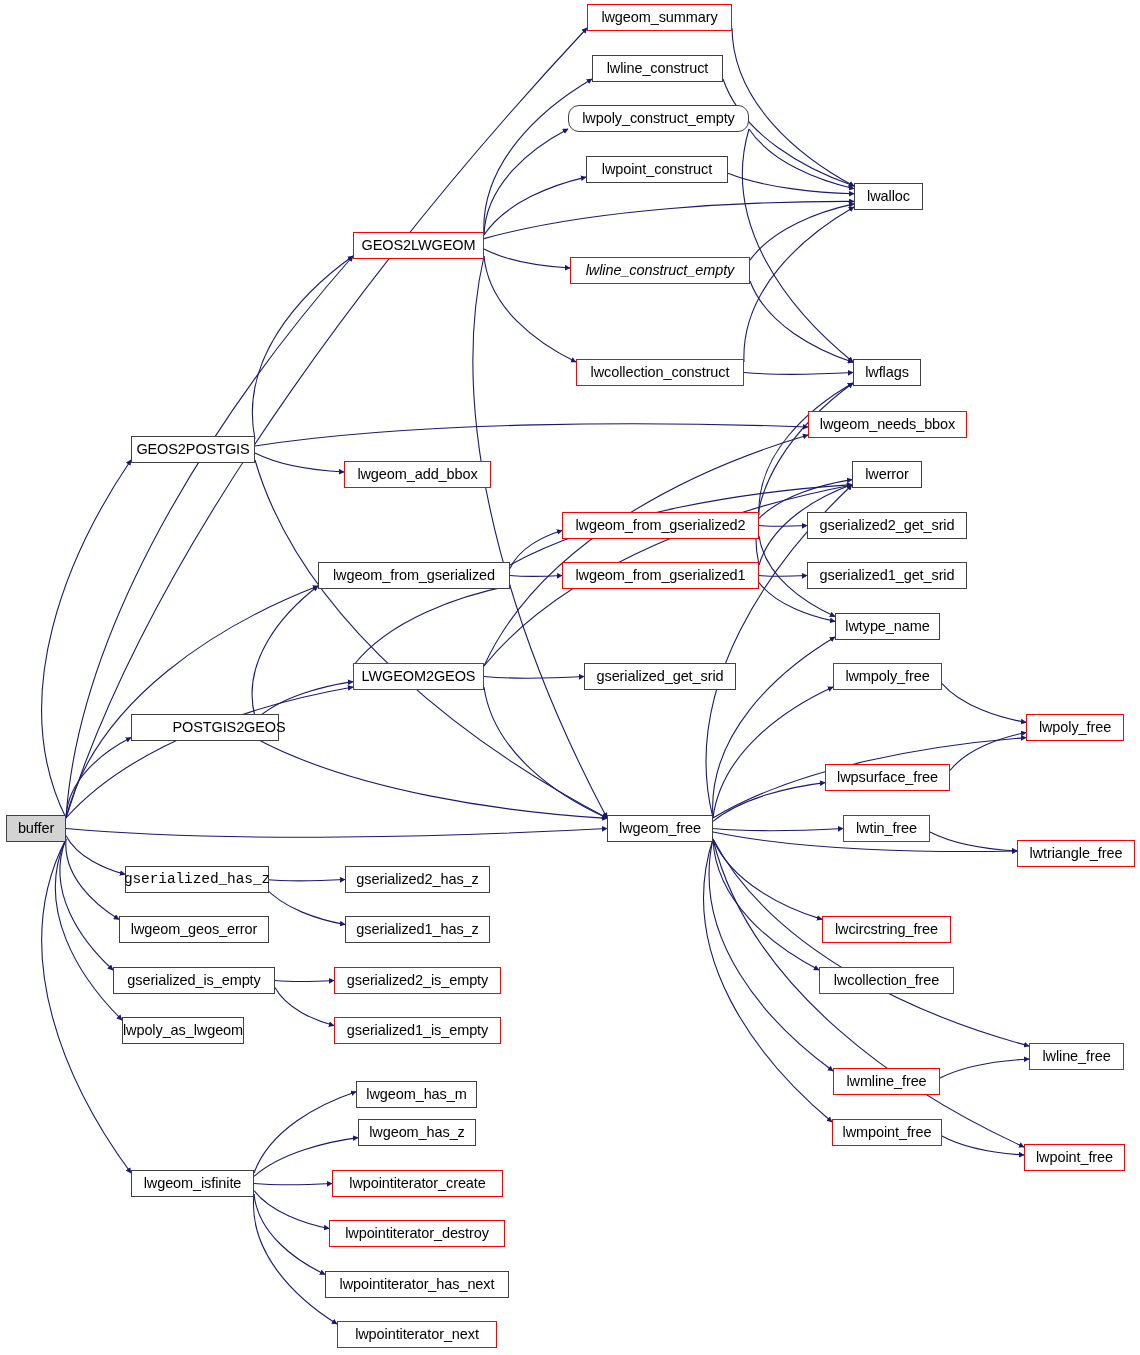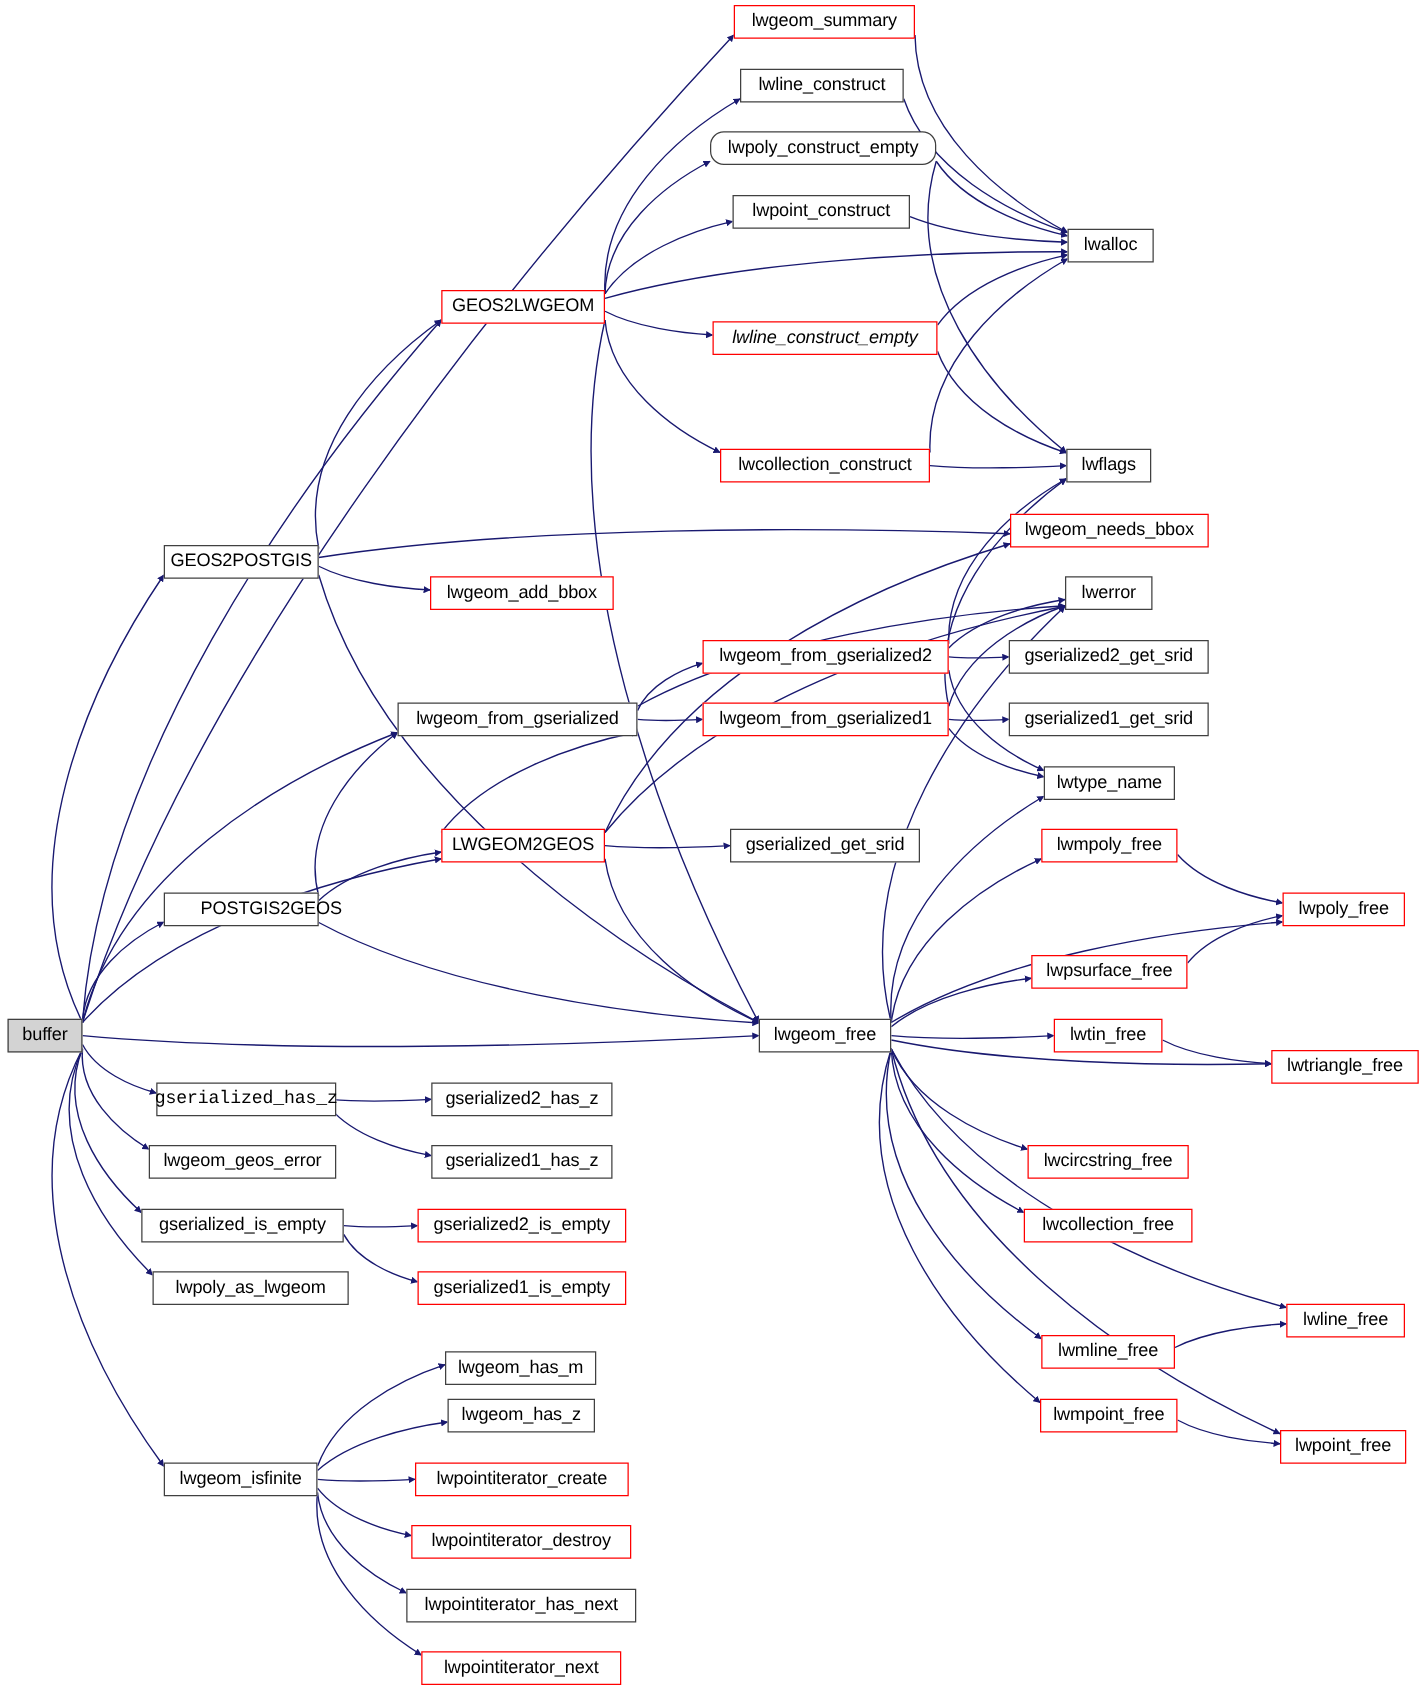--- a/index.html
+++ b/index.html
@@ -159,35 +159,35 @@
       <div class="node" style="left: 852px; top: 461px; width: 70px; height: 27px;">lwerror</div>
       <div class="node red" style="left: 562px; top: 512px; width: 197px; height: 27px;">lwgeom_from_gserialized2</div>
       <div class="node" style="left: 807px; top: 512px; width: 160px; height: 27px;">gserialized2_get_srid</div>
       <div class="node" style="left: 318px; top: 562px; width: 192px; height: 27px;">lwgeom_from_gserialized</div>
       <div class="node red" style="left: 562px; top: 562px; width: 197px; height: 27px;">lwgeom_from_gserialized1</div>
       <div class="node" style="left: 807px; top: 562px; width: 160px; height: 27px;">gserialized1_get_srid</div>
       <div class="node" style="left: 835px; top: 613px; width: 105px; height: 27px;">lwtype_name</div>
       <div class="node red" style="left: 353px; top: 663px; width: 131px; height: 27px;">LWGEOM2GEOS</div>
       <div class="node" style="left: 584px; top: 663px; width: 152px; height: 27px;">gserialized_get_srid</div>
       <div class="node red" style="left: 833px; top: 663px; width: 109px; height: 27px;">lwmpoly_free</div>
-      <div class="node" style="left: 131px; top: 714px; width: 124px; height: 27px; padding-left: 48px;">POSTGIS2GEOS</div>
+      <div class="node" style="left: 131px; top: 714px; width: 148px; height: 27px; padding-left: 48px;">POSTGIS2GEOS</div>
       <div class="node red" style="left: 1026px; top: 714px; width: 98px; height: 27px;">lwpoly_free</div>
       <div class="node red" style="left: 825px; top: 764px; width: 125px; height: 27px;">lwpsurface_free</div>
       <div class="node" style="left: 607px; top: 815px; width: 106px; height: 27px;">lwgeom_free</div>
       <div class="node red" style="left: 843px; top: 815px; width: 87px; height: 27px;">lwtin_free</div>
       <div class="node" style="left: 125px; top: 866px; width: 144px; height: 27px; font-family: Liberation Mono, monospace;">gserialized_has_z</div>
       <div class="node" style="left: 345px; top: 866px; width: 145px; height: 27px;">gserialized2_has_z</div>
       <div class="node red" style="left: 1017px; top: 840px; width: 118px; height: 27px;">lwtriangle_free</div>
       <div class="node" style="left: 119px; top: 916px; width: 150px; height: 27px;">lwgeom_geos_error</div>
       <div class="node" style="left: 345px; top: 916px; width: 145px; height: 27px;">gserialized1_has_z</div>
       <div class="node red" style="left: 822px; top: 916px; width: 129px; height: 27px;">lwcircstring_free</div>
       <div class="node" style="left: 113px; top: 967px; width: 162px; height: 27px;">gserialized_is_empty</div>
       <div class="node red" style="left: 334px; top: 967px; width: 167px; height: 27px;">gserialized2_is_empty</div>
       <div class="node red" style="left: 819px; top: 967px; width: 135px; height: 27px;">lwcollection_free</div>
-      <div class="node" style="left: 122px; top: 1017px; width: 157px; height: 27px;">lwpoly_as_lwgeom</div>
+      <div class="node" style="left: 122px; top: 1017px; width: 122px; height: 27px;">lwpoly_as_lwgeom</div>
       <div class="node red" style="left: 334px; top: 1017px; width: 167px; height: 27px;">gserialized1_is_empty</div>
       <div class="node red" style="left: 1029px; top: 1043px; width: 95px; height: 27px;">lwline_free</div>
       <div class="node" style="left: 356px; top: 1068px; width: 121px; height: 27px; margin-top: 13px;">lwgeom_has_m</div>
       <div class="node red" style="left: 833px; top: 1068px; width: 107px; height: 27px;">lwmline_free</div>
       <div class="node" style="left: 358px; top: 1119px; width: 118px; height: 27px;">lwgeom_has_z</div>
       <div class="node red" style="left: 832px; top: 1119px; width: 110px; height: 27px;">lwmpoint_free</div>
       <div class="node red" style="left: 1024px; top: 1144px; width: 101px; height: 27px;">lwpoint_free</div>
       <div class="node" style="left: 131px; top: 1170px; width: 123px; height: 27px;">lwgeom_isfinite</div>
       <div class="node red" style="left: 332px; top: 1170px; width: 171px; height: 27px;">lwpointiterator_create</div>
       <div class="node red" style="left: 329px; top: 1220px; width: 176px; height: 27px;">lwpointiterator_destroy</div>

